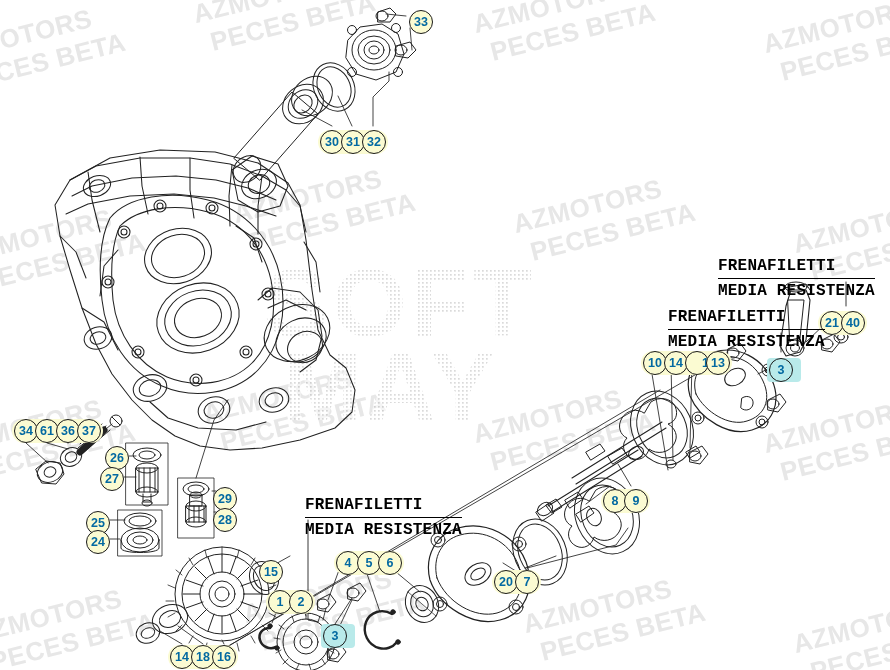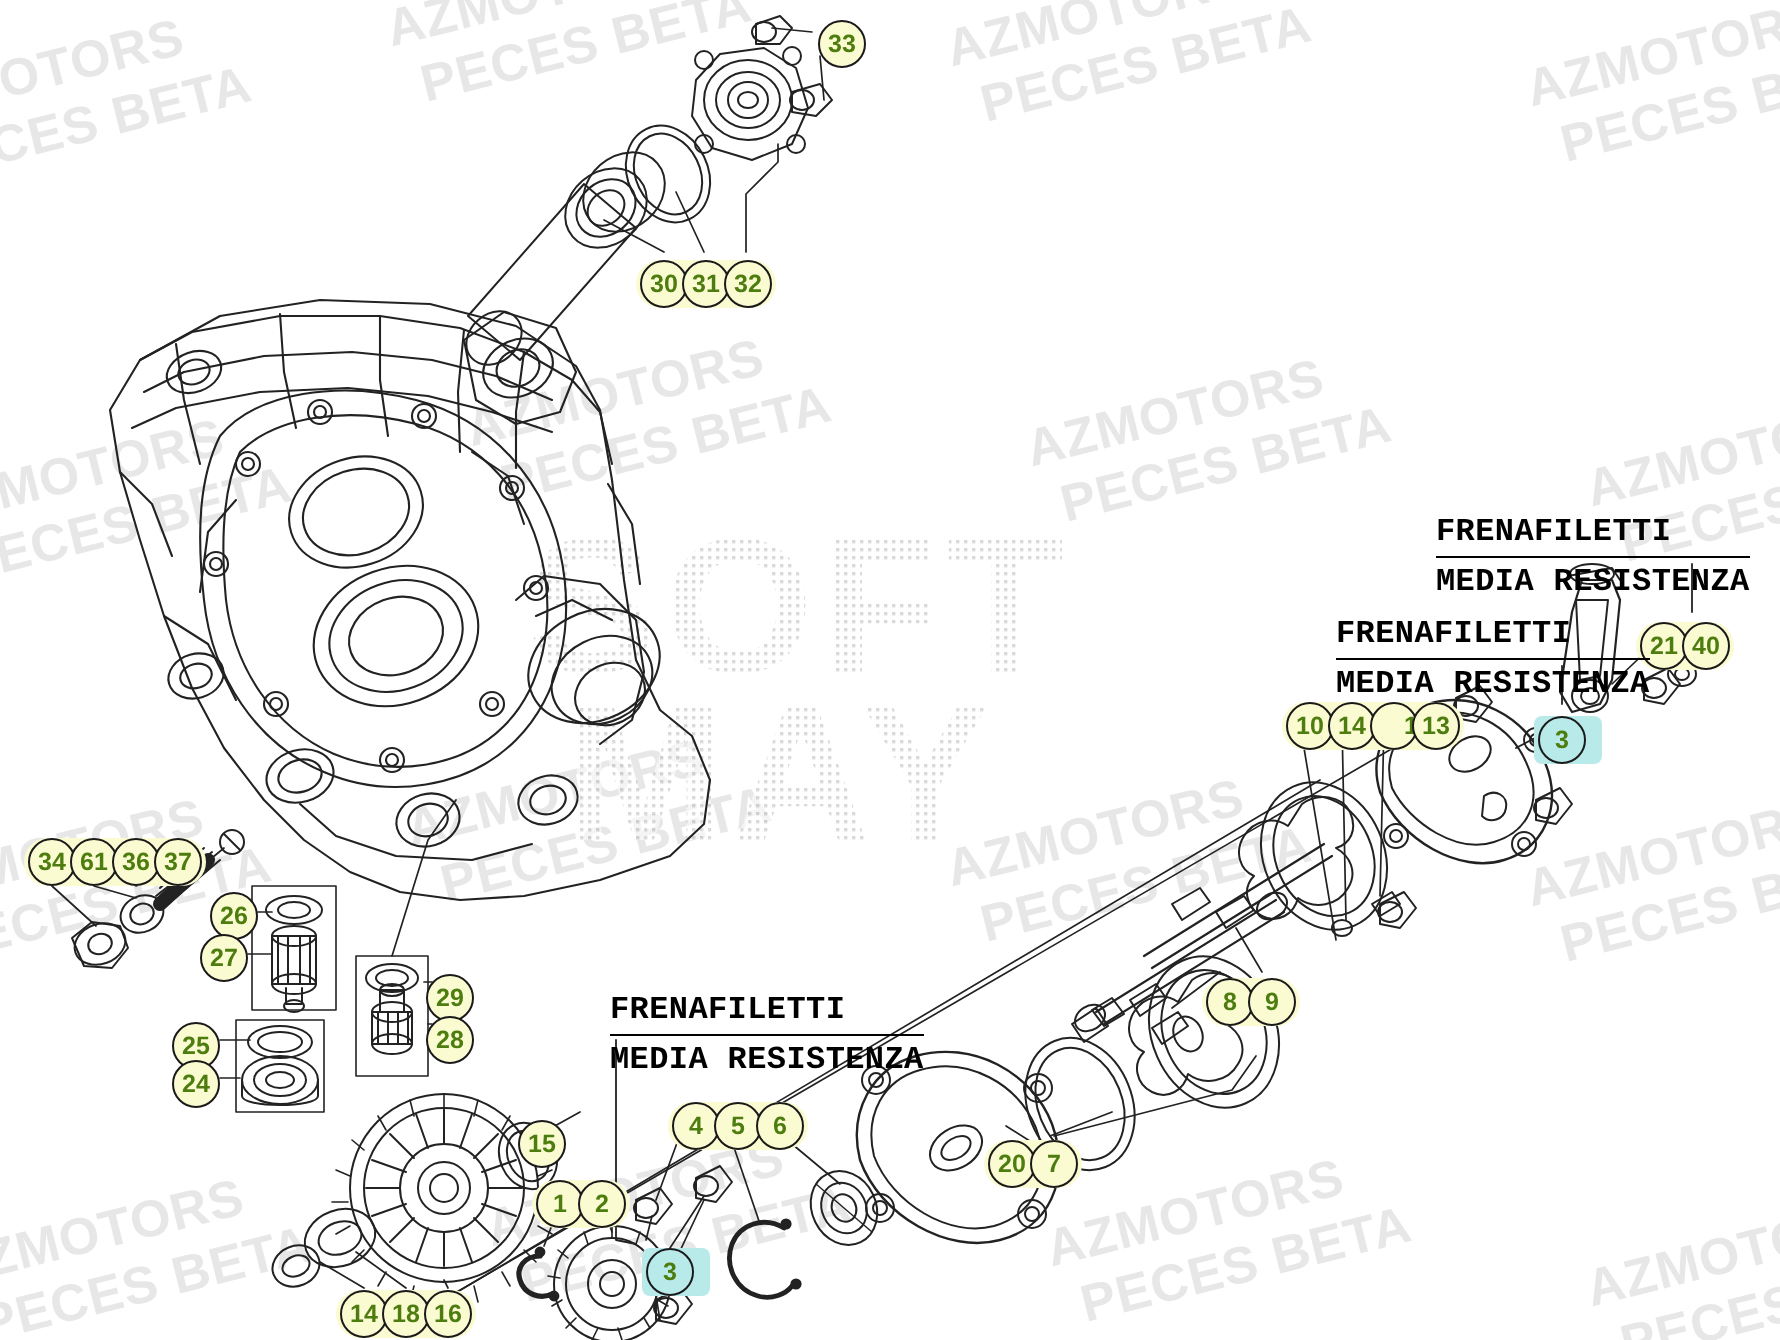--- a/index.html
+++ b/index.html
@@ -62,21 +62,21 @@
   }
 
   
   .badge {
     position: absolute;
     width: 24px;
     height: 24px;
     border-radius: 50%;
     border: 1.4px solid #1a1a1a;
     background: #fbfbd2;
-    color: #4d7c0f;
+    color: #0369a1;
     font-size: 12.5px;
     font-weight: bold;
     line-height: 22px;
     text-align: center;
     z-index: 6;
     font-family: "Liberation Sans", sans-serif;
     box-sizing: border-box;
   }
   .badge.hl {
     background: #b9eaea;

